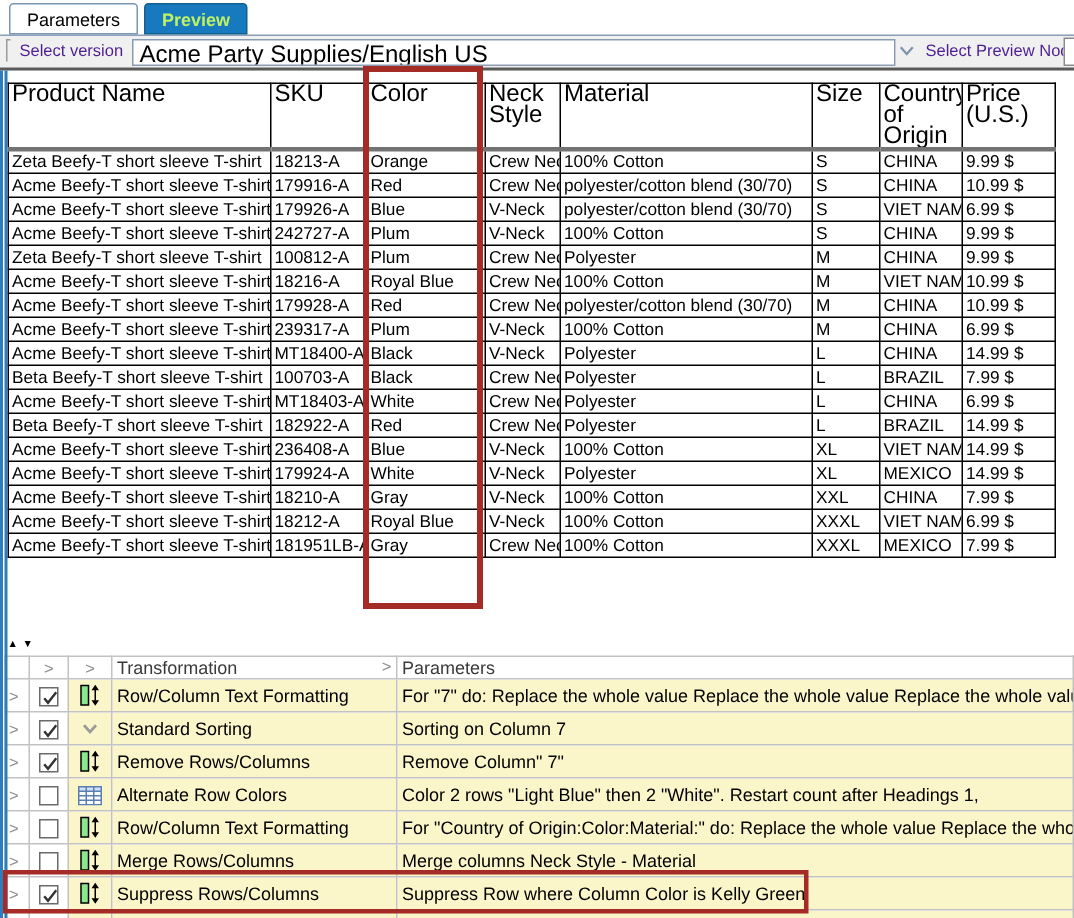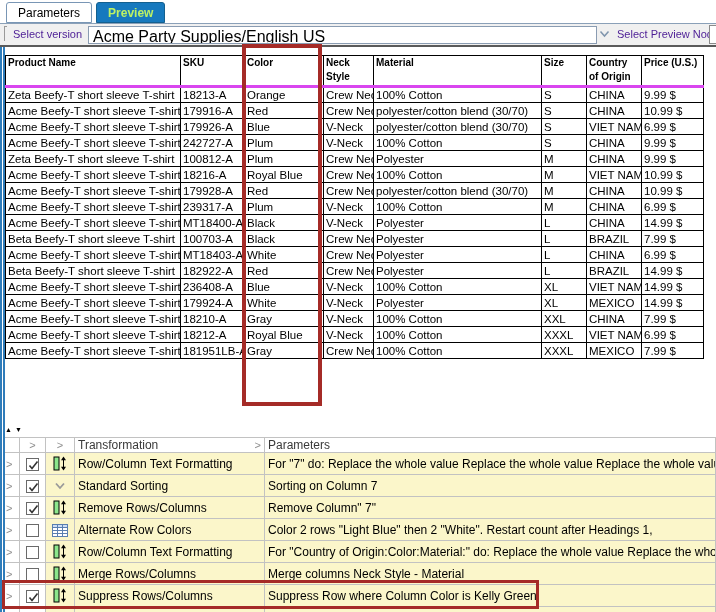--- a/index.html
+++ b/index.html
@@ -29,22 +29,22 @@
 
   
   .blue-edge { position:absolute; top:47px; height:565px; width:2px; background:#2f7cba; z-index:2; }
   .blue-edge.a { left:0; } .blue-edge.b { left:3px; }
 
   
   .preview { position:absolute; left:5px; top:55px; }
   table.pt { border-collapse:collapse; table-layout:fixed; width:698px; }
   .pt th, .pt td { border:1px solid #000; padding:0 2px; text-align:left;
                    overflow:hidden; white-space:nowrap; font-size:11.5px; }
-  .pt th { font-weight:bold; font-size:10px; vertical-align:top; white-space:normal;
-           height:31px; border-bottom:3px solid #d946ef; line-height:14px; }
+  .pt th { font-weight:normal; font-size:16px; vertical-align:top; white-space:normal;
+           height:31px; border-bottom:3px solid #737373; line-height:14px; }
   .pt td { height:16px; }
   .pt th:nth-child(1){width:175px;} .pt th:nth-child(2){width:64px;}
   .pt th:nth-child(3){width:79px;}  .pt th:nth-child(4){width:50px;}
   .pt th:nth-child(5){width:168px;} .pt th:nth-child(6){width:45px;margin-left:44px;}
   .pt th:nth-child(7){width:55px;}  .pt th:nth-child(8){width:62px;}
 
   
   .sorters { position:absolute; left:5px; top:426px; font-size:7px; color:#000; letter-spacing:3px; }
 
   

